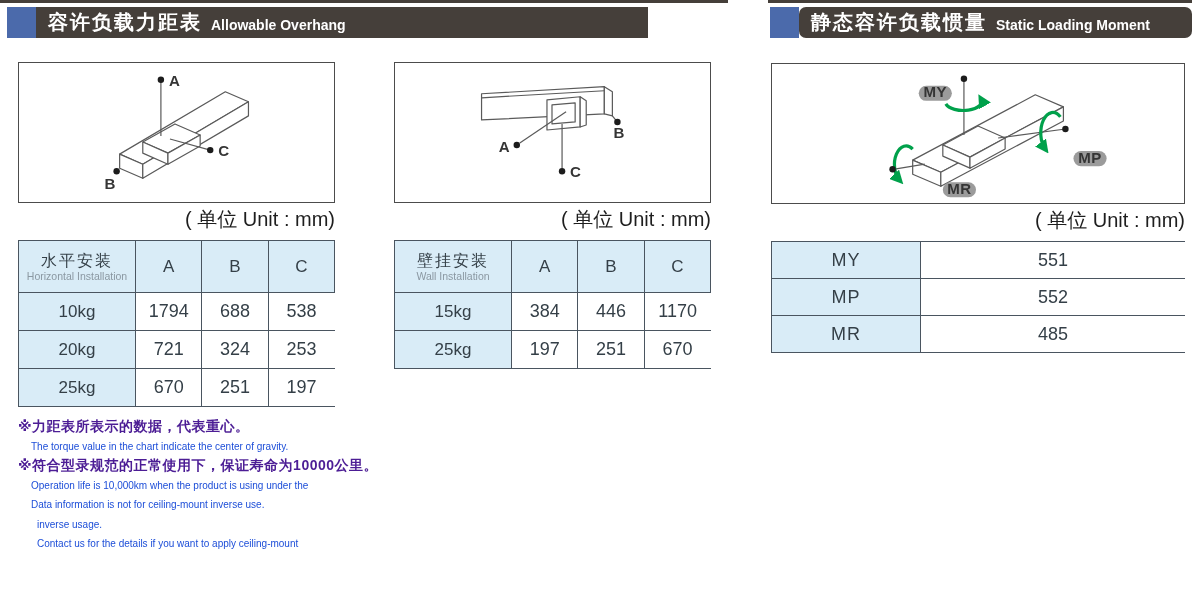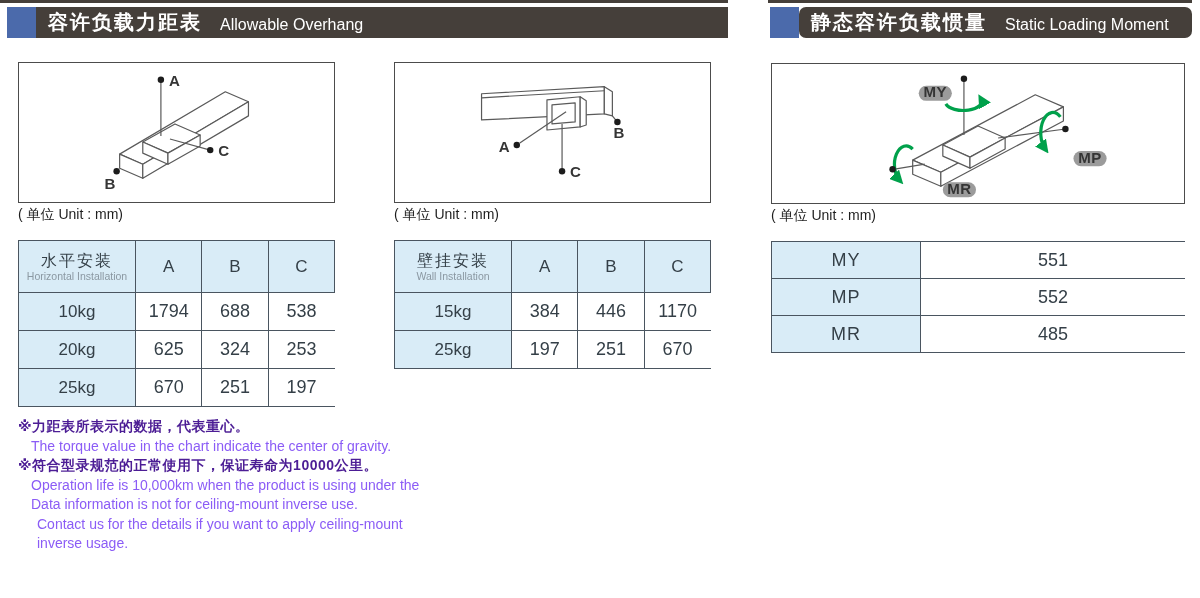--- a/index.html
+++ b/index.html
@@ -5,29 +5,29 @@
   html,body{margin:0;padding:0;background:#ffffff;}
   .page{position:relative;width:1200px;height:598px;background:#ffffff;overflow:hidden;
         font-family:"Liberation Sans","DejaVu Sans",sans-serif;}
 
   
   .topline{position:absolute;top:0;height:3px;background:#453f3a;}
   .hdr-square{position:absolute;top:7px;width:29px;height:31px;background:#4b6aab;}
   .hdr-bar{position:absolute;top:7px;height:31px;background:#453f3a;color:#ffffff;
            display:flex;align-items:center;padding-left:12px;box-sizing:border-box;}
   .hdr-zh{font-size:20px;font-weight:bold;letter-spacing:2px;white-space:nowrap;}
-  .hdr-en{font-size:16px;font-weight:normal;margin-left:18px;margin-top:4px;white-space:nowrap;}
+  .hdr-en{font-size:14px;font-weight:bold;margin-left:9px;margin-top:4px;white-space:nowrap;}
 
   
   .diag-box{position:absolute;border:1.5px solid #4c4c4c;background:#fff;box-sizing:border-box;}
   .diag{width:100%;height:100%;display:block;}
   .diag text{font-size:15px;font-weight:bold;fill:#353535;}
   .badge-txt{font-size:11.5px;font-weight:bold;fill:#ffffff;letter-spacing:0.5px;text-anchor:middle;}
 
-  .unit-cap{position:absolute;font-size:14px;color:#1e1e1e;white-space:nowrap;}
+  .unit-cap{position:absolute;font-size:20px;color:#1e1e1e;text-align:right;white-space:nowrap;}
 
   
   table.dim{position:absolute;border-collapse:collapse;table-layout:fixed;color:#343f47;}
   table.dim td{border:1.6px solid #4a5560;text-align:center;vertical-align:middle;
                background:#ffffff;padding:0;}
   table.dim td.blue{background:#d9ecf7;}
   table.dim tr.hdr{height:52px;}
   table.dim tr.body{height:38px;}
   table.dim tr.body td:last-child{border-right:none;}
   table.moment tr td:last-child{border-right:none;text-align:center;}
@@ -35,31 +35,31 @@
   .t-zh{font-size:16px;letter-spacing:2px;line-height:19px;}
   .t-en{font-size:10.5px;color:#8b98a2;letter-spacing:0;line-height:12px;}
   .col-h{font-size:17px;}
   .load{font-size:17px;}
   .val{font-size:18px;}
   .m-lbl{font-size:18px;letter-spacing:1px;}
 
   
   .notes{position:absolute;left:18px;top:417px;width:500px;}
   .note-zh{color:#4c1d95;font-size:14px;font-weight:bold;line-height:19.5px;letter-spacing:0.5px;}
-  .note-en{color:#8b5cf6;font-size:14px;line-height:19.5px;padding-left:13px;}
+  .note-en{color:#1d4ed8;font-size:10px;line-height:19.5px;padding-left:13px;}
   .note-en.ind{padding-left:19px;}
 </style>
 </head>
 <body>
 
 <div class="page">
 
   <div class="topline" style="left:0;width:728px;"></div>
   <div class="hdr-square" style="left:7px;"></div>
-  <div class="hdr-bar" style="left:36px;width:692px;">
+  <div class="hdr-bar" style="left:36px;width:612px;">
     <span class="hdr-zh">容许负载力距表</span>
     <span class="hdr-en">Allowable Overhang</span>
   </div>
 
   <div class="topline" style="left:768px;width:424px;"></div>
   <div class="hdr-square" style="left:770px;"></div>
   <div class="hdr-bar" style="left:799px;width:393px;border-radius:7px;">
     <span class="hdr-zh">静态容许负载惯量</span>
     <span class="hdr-en">Static Loading Moment</span>
   </div>
@@ -177,21 +177,21 @@
       <td class="blue col-h">C</td>
     </tr>
     <tr class="body">
       <td class="blue load">10kg</td>
       <td class="val">1794</td>
       <td class="val">688</td>
       <td class="val">538</td>
     </tr>
     <tr class="body">
       <td class="blue load">20kg</td>
-      <td class="val">625</td>
+      <td class="val">721</td>
       <td class="val">324</td>
       <td class="val">253</td>
     </tr>
     <tr class="body">
       <td class="blue load">25kg</td>
       <td class="val">670</td>
       <td class="val">251</td>
       <td class="val">197</td>
     </tr>
   </tbody>
@@ -249,17 +249,17 @@
     </tr>
   </tbody>
     </table>
 
   <div class="notes">
     <div class="note-zh">※力距表所表示的数据，代表重心。</div>
     <div class="note-en">The torque value in the chart indicate the center of gravity.</div>
     <div class="note-zh">※符合型录规范的正常使用下，保证寿命为10000公里。</div>
     <div class="note-en">Operation life is 10,000km when the product is using under the</div>
     <div class="note-en">Data information is not for ceiling-mount inverse use.</div>
+    <div class="note-en ind">inverse usage.</div>
     <div class="note-en ind">Contact us for the details if you want to apply ceiling-mount</div>
-    <div class="note-en ind">inverse usage.</div>
   </div>
 
 </div>
 
 </body></html>

